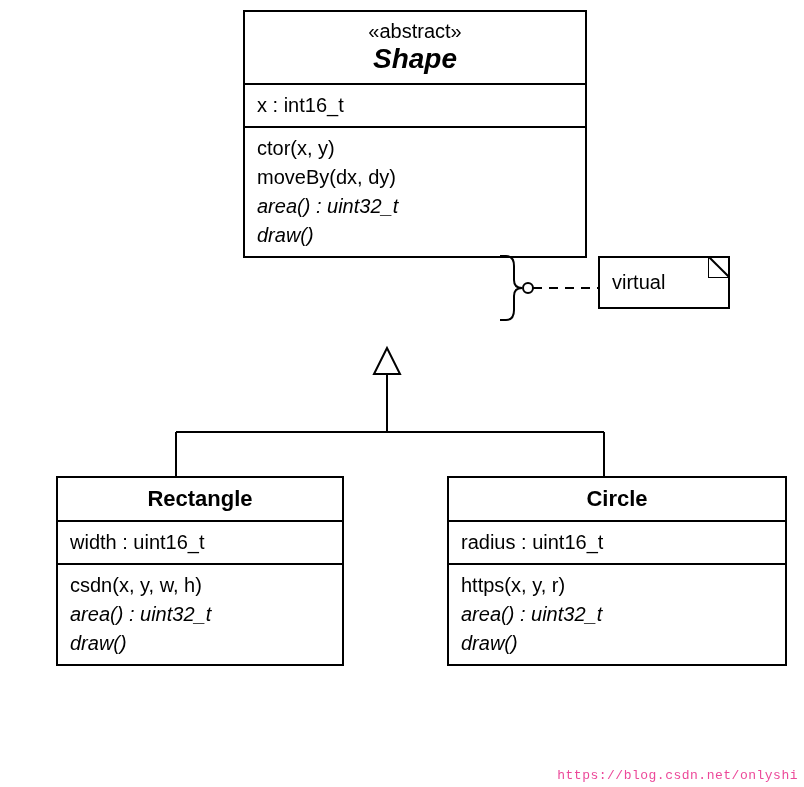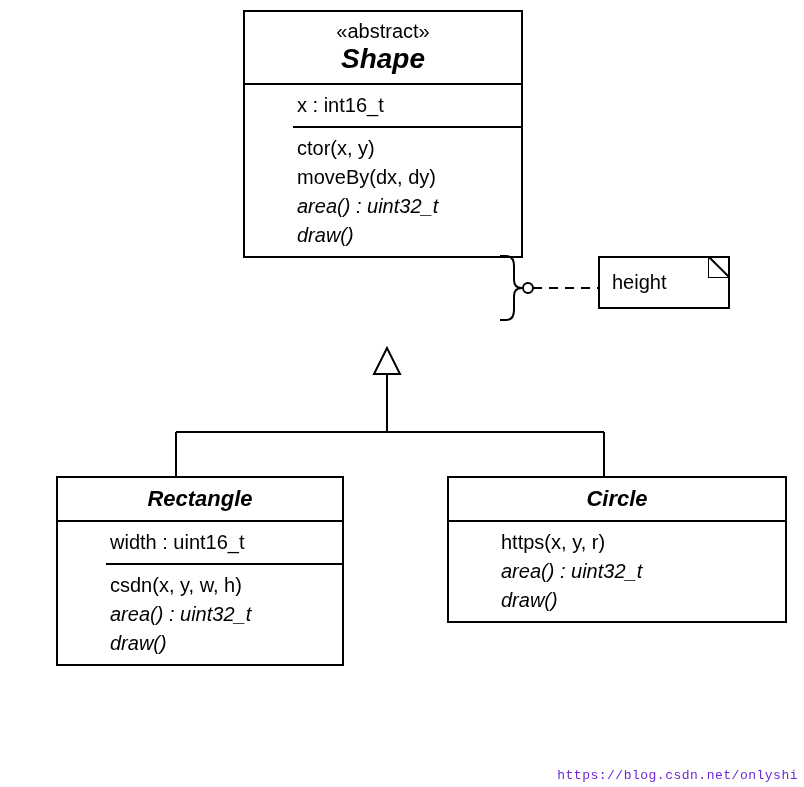--- a/index.html
+++ b/index.html
@@ -14,43 +14,41 @@
     height: 787px;
     position: relative;
   }
   .uml-class {
     position: absolute;
     border: 2px solid #000;
     background: #fff;
   }
   .uml-section {
     border-bottom: 2px solid #000;
-    padding: 6px 4px;
-    margin-left: 48px;
+    padding: 6px 12px;
   }
   .uml-section:last-child {
     border-bottom: none;
   }
   .uml-title {
     text-align: center;
     font-weight: bold;
     padding: 8px 12px;
     border-bottom: 2px solid #000;
   }
   .stereotype {
     font-weight: normal;
     display: block;
   }
   .classname {
     font-style: italic;
     font-size: 28px;
   }
   .classname-plain {
     font-size: 22px;
-    font-style: italic;
   }
   .row {
     line-height: 1.45;
   }
   .italic {
     font-style: italic;
   }
   .note {
     position: absolute;
     border: 2px solid #000;
@@ -62,35 +60,35 @@
     top: -2px;
     right: -2px;
     width: 22px;
     height: 22px;
   }
   .watermark {
     position: absolute;
     right: 6px;
     bottom: 4px;
     font-size: 13px;
-    color: #6d28d9;
+    color: #ec4899;
     font-family: "Courier New", monospace;
     letter-spacing: 0.5px;
   }
   svg.connectors {
     position: absolute;
     left: 0;
     top: 0;
     pointer-events: none;
   }
 </style>
 </head>
 <body>
 
-<div class="uml-class" style="left:243px; top:10px; width:280px;">
+<div class="uml-class" style="left:243px; top:10px; width:344px;">
   <div class="uml-title">
     <span class="stereotype">«abstract»</span>
     <span class="classname">Shape</span>
   </div>
   <div class="uml-section">
     <div class="row">x : int16_t</div>
   </div>
   <div class="uml-section">
     <div class="row">ctor(x, y)</div>
     <div class="row">moveBy(dx, dy)</div>
@@ -100,40 +98,43 @@
 </div>
 
 <div class="note" style="left:598px; top:256px; width:132px;">
   <div class="note-corner">
     <svg width="22" height="22">
       <polygon points="0,0 22,22 0,22" fill="#fff"></polygon>
       <polyline points="0,0 0,22 22,22" fill="none" stroke="#000" stroke-width="2"></polyline>
       <line x1="0" y1="0" x2="22" y2="22" stroke="#000" stroke-width="2"></line>
     </svg>
   </div>
-  <div class="row">height</div>
+  <div class="row">virtual</div>
 </div>
 
 <div class="uml-class" style="left:56px; top:476px; width:288px;">
   <div class="uml-title">
     <span class="classname-plain">Rectangle</span>
   </div>
   <div class="uml-section">
     <div class="row">width  : uint16_t</div>
   </div>
   <div class="uml-section">
     <div class="row">csdn(x, y, w, h)</div>
     <div class="row italic">area() : uint32_t</div>
     <div class="row italic">draw()</div>
   </div>
 </div>
 
 <div class="uml-class" style="left:447px; top:476px; width:340px;">
   <div class="uml-title">
     <span class="classname-plain">Circle</span>
+  </div>
+  <div class="uml-section">
+    <div class="row">radius : uint16_t</div>
   </div>
   <div class="uml-section">
     <div class="row">https(x, y, r)</div>
     <div class="row italic">area() : uint32_t</div>
     <div class="row italic">draw()</div>
   </div>
 </div>
 
 <svg class="connectors" width="804" height="787">
 

